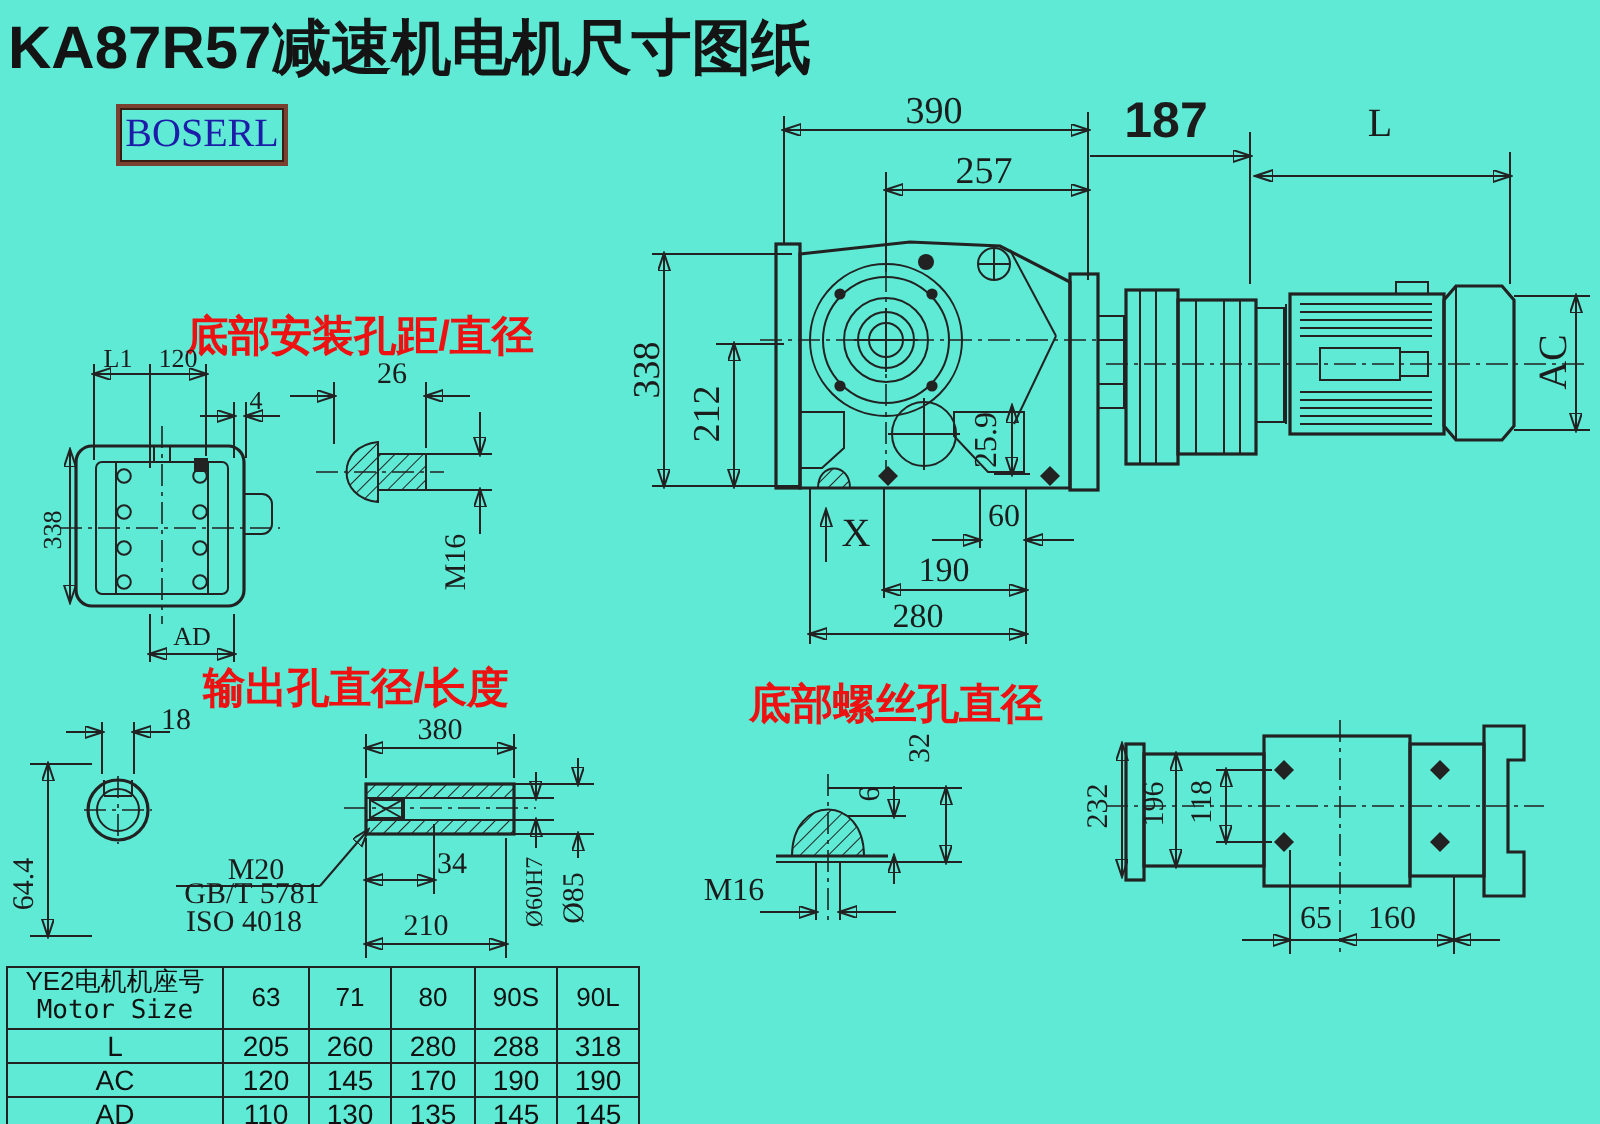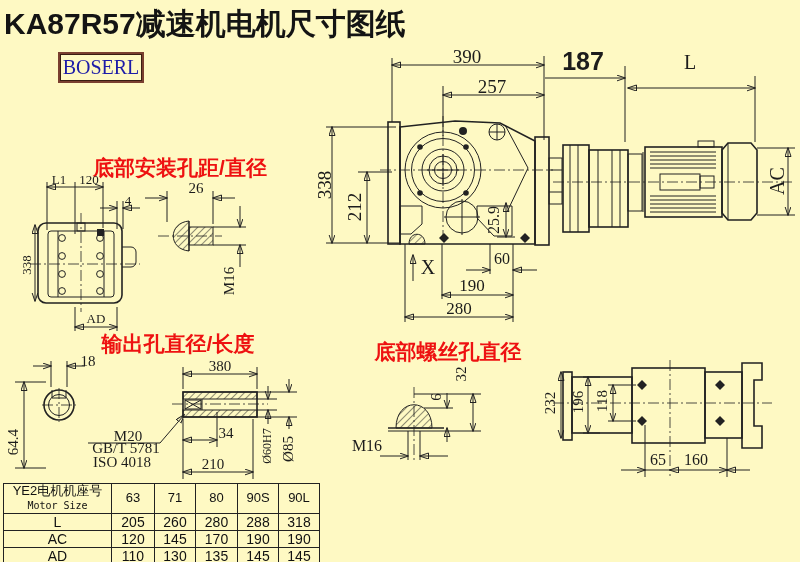--- a/index.html
+++ b/index.html
@@ -1,16 +1,16 @@
 <!DOCTYPE html>
 <html><head>
 <meta charset="utf-8">
 <style>
   html,body{margin:0;padding:0;background:#fff;}
-  #stage{position:relative;width:800px;height:562px;background:#fef9c3;overflow:hidden;
+  #stage{position:relative;width:800px;height:562px;background:#5eead4;overflow:hidden;
          font-family:"Liberation Sans",sans-serif;}
   #lw{position:absolute;left:0;top:0;}
   #lw line,#lw path,#lw rect,#lw circle,#lw polygon,#lw ellipse{
       stroke:var(--line,#222);fill:none;stroke-width:1;}
   #lw .b{stroke-width:1.6;}
   #lw .dash{stroke-dasharray:11 3 2 3;stroke-width:0.8;}
   #lw .fil{fill:var(--line,#222);stroke:none;}
   #lw .hat{fill:url(#hat);}
   .ttl{position:absolute;left:4px;top:4px;font-size:30px;font-weight:bold;
        color:#141414;white-space:nowrap;letter-spacing:0px;}
@@ -25,21 +25,21 @@
   .ann.rot{transform:translate(-50%,-50%) rotate(-90deg);}
   .d12{font-size:12px;} .d13{font-size:13px;} .d15{font-size:15px;}
   .d16{font-size:16px;} .d17{font-size:17px;} .d18{font-size:19px;} .d19{font-size:20px;}
   .dbold{font-size:25px;font-weight:bold;font-family:"Liberation Sans",sans-serif;}
   table.spec{position:absolute;left:3px;top:483px;width:310px;border-collapse:collapse;
        table-layout:fixed;}
   table.spec th,table.spec td{border:1px solid #222;text-align:center;padding:0;
        font-weight:normal;color:#111;}
   table.spec th{height:28px;font-size:13px;line-height:1.1;}
   table.spec td{height:15px;font-size:14px;}
-  .mono{font-family:"DejaVu Sans Mono",monospace;font-size:10px;}
+  .mono{font-family:"DejaVu Sans Mono",monospace;font-size:13px;}
 </style>
 </head>
 <body>
 
 <div id="stage">
 
   <svg id="lw" width="800" height="562" viewBox="0 0 800 562">
     <defs>
       <marker id="ae" markerWidth="10" markerHeight="8" refX="8.5" refY="3" orient="auto" markerUnits="userSpaceOnUse">
         <path d="M0,0 L9,3 L0,6 Z" fill="#222" stroke="none"></path>

